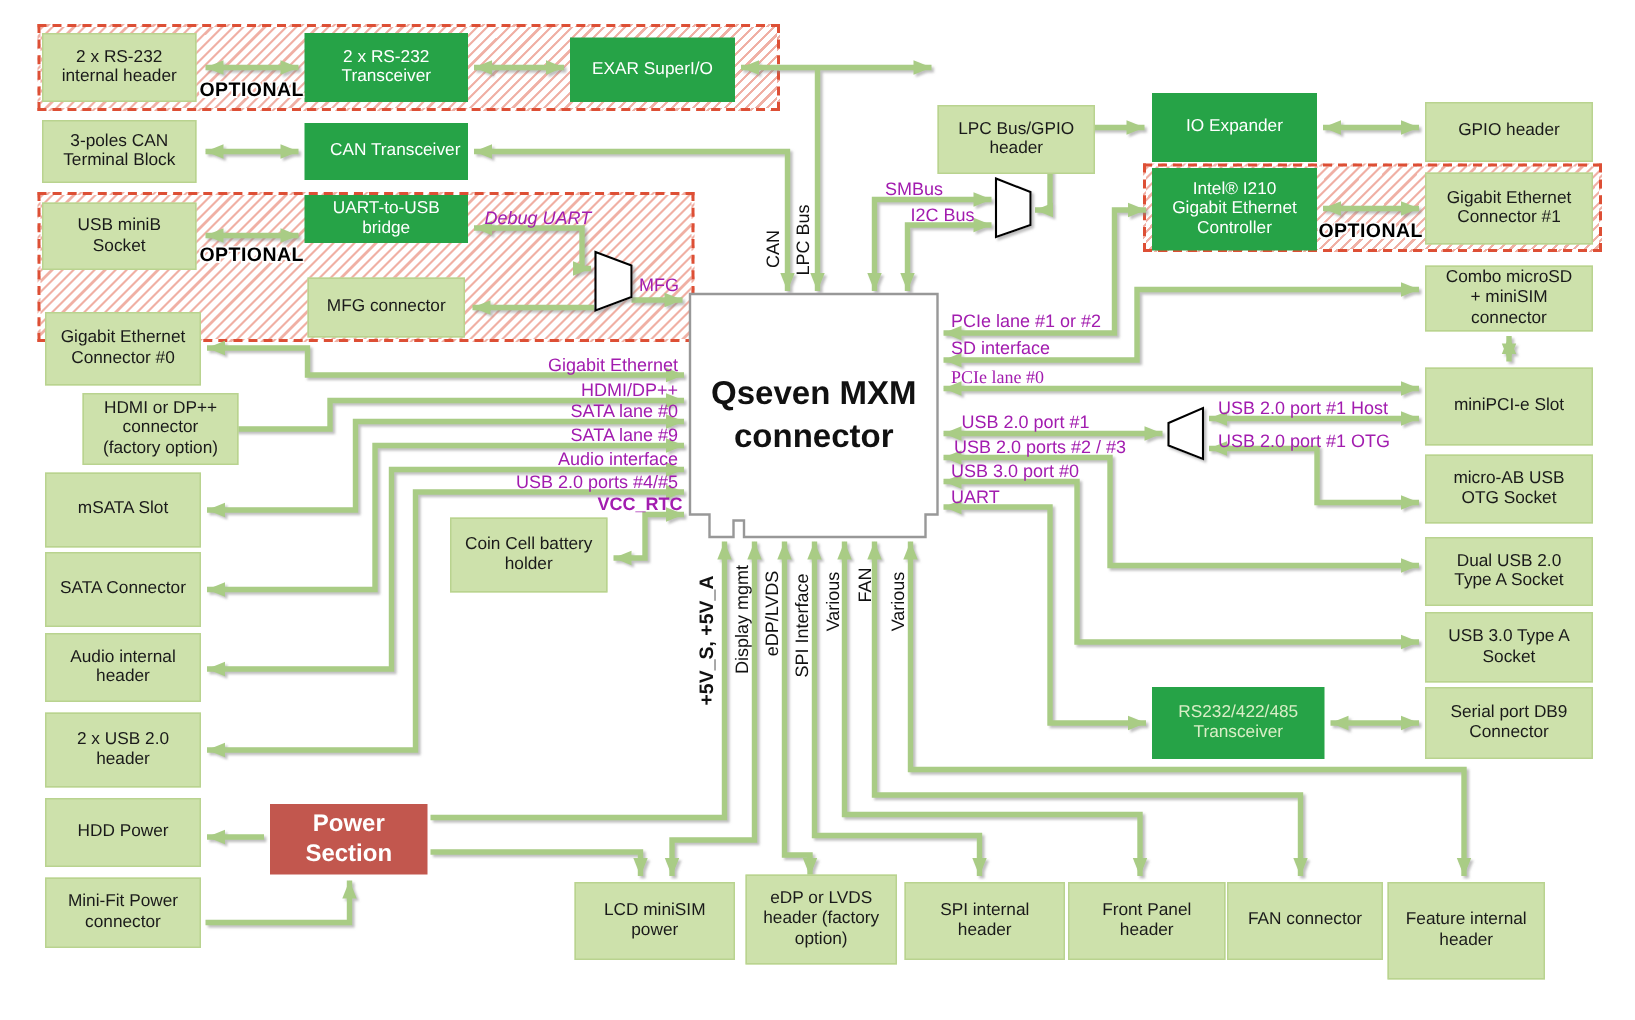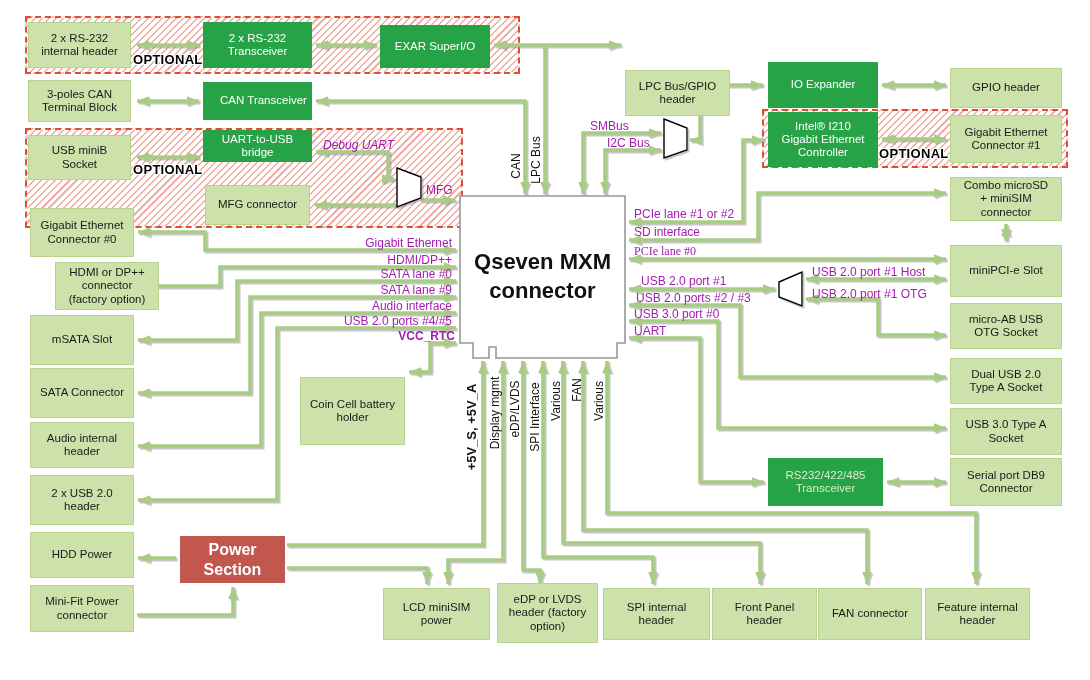--- a/index.html
+++ b/index.html
@@ -197,21 +197,21 @@
 header</div>
       <div class="box light" style="left: 30px; top: 532px; width: 104px; height: 46px;">HDD Power</div>
       <div class="box light" style="left: 30px; top: 585px; width: 104px; height: 47px;">Mini-Fit Power
 connector</div>
       <div class="box dark" style="left: 203px; top: 22px; width: 109px; height: 46px;">2 x RS-232
 Transceiver</div>
       <div class="box dark" style="left: 203px; top: 82px; width: 109px; height: 38px; padding-left: 12px;">CAN Transceiver</div>
       <div class="box dark" style="left: 203px; top: 130px; width: 109px; height: 32px;">UART-to-USB
 bridge</div>
       <div class="box light" style="left: 205px; top: 185px; width: 105px; height: 40px;">MFG connector</div>
-      <div class="box light" style="left: 300px; top: 345px; width: 105px; height: 68px; margin-top: 32px;">Coin Cell battery
+      <div class="box light" style="left: 300px; top: 345px; width: 105px; height: 50px;">Coin Cell battery
 holder</div>
       <div class="box red" style="left: 180px; top: 536px; width: 105px; height: 47px;">Power
 Section</div>
       <div class="box dark" style="left: 380px; top: 25px; width: 110px; height: 43px;">EXAR SuperI/O</div>
       <div class="box light" style="left: 625px; top: 22px; width: 105px; height: 46px; margin-top: 48px;">LPC Bus/GPIO
 header</div>
       <div class="box dark" style="left: 768px; top: 62px; width: 110px; height: 46px;">IO Expander</div>
       <div class="box dark" style="left: 768px; top: 112px; width: 110px; height: 55px;">Intel® I210
 Gigabit Ethernet
 Controller</div>
@@ -235,21 +235,21 @@
       <div class="box light" style="left: 383px; top: 588px; width: 107px; height: 52px;">LCD miniSIM
 power</div>
       <div class="box light" style="left: 497px; top: 583px; width: 101px; height: 60px;">eDP or LVDS
 header (factory
 option)</div>
       <div class="box light" style="left: 603px; top: 588px; width: 107px; height: 52px;">SPI internal
 header</div>
       <div class="box light" style="left: 712px; top: 588px; width: 105px; height: 52px;">Front Panel
 header</div>
       <div class="box light" style="left: 818px; top: 588px; width: 104px; height: 52px;">FAN connector</div>
-      <div class="box light" style="left: 925px; top: 588px; width: 105px; height: 52px;">Feature internal
+      <div class="box light" style="left: 925px; top: 588px; width: 105px; height: 65px;">Feature internal
 header</div>
     </div>
   <div id="labels">
       <div class="elabel" style="right: 638px; top: 236px;">Gigabit Ethernet</div>
       <div class="elabel" style="right: 638px; top: 253px;">HDMI/DP++</div>
       <div class="elabel" style="right: 638px; top: 267px;">SATA lane #0</div>
       <div class="elabel" style="right: 638px; top: 283px;">SATA lane #9</div>
       <div class="elabel" style="right: 638px; top: 299px;">Audio interface</div>
       <div class="elabel" style="right: 638px; top: 314px;">USB 2.0 ports #4/#5</div>
       <div class="elabel b" style="right: 635px; top: 329px;">VCC_RTC</div>

